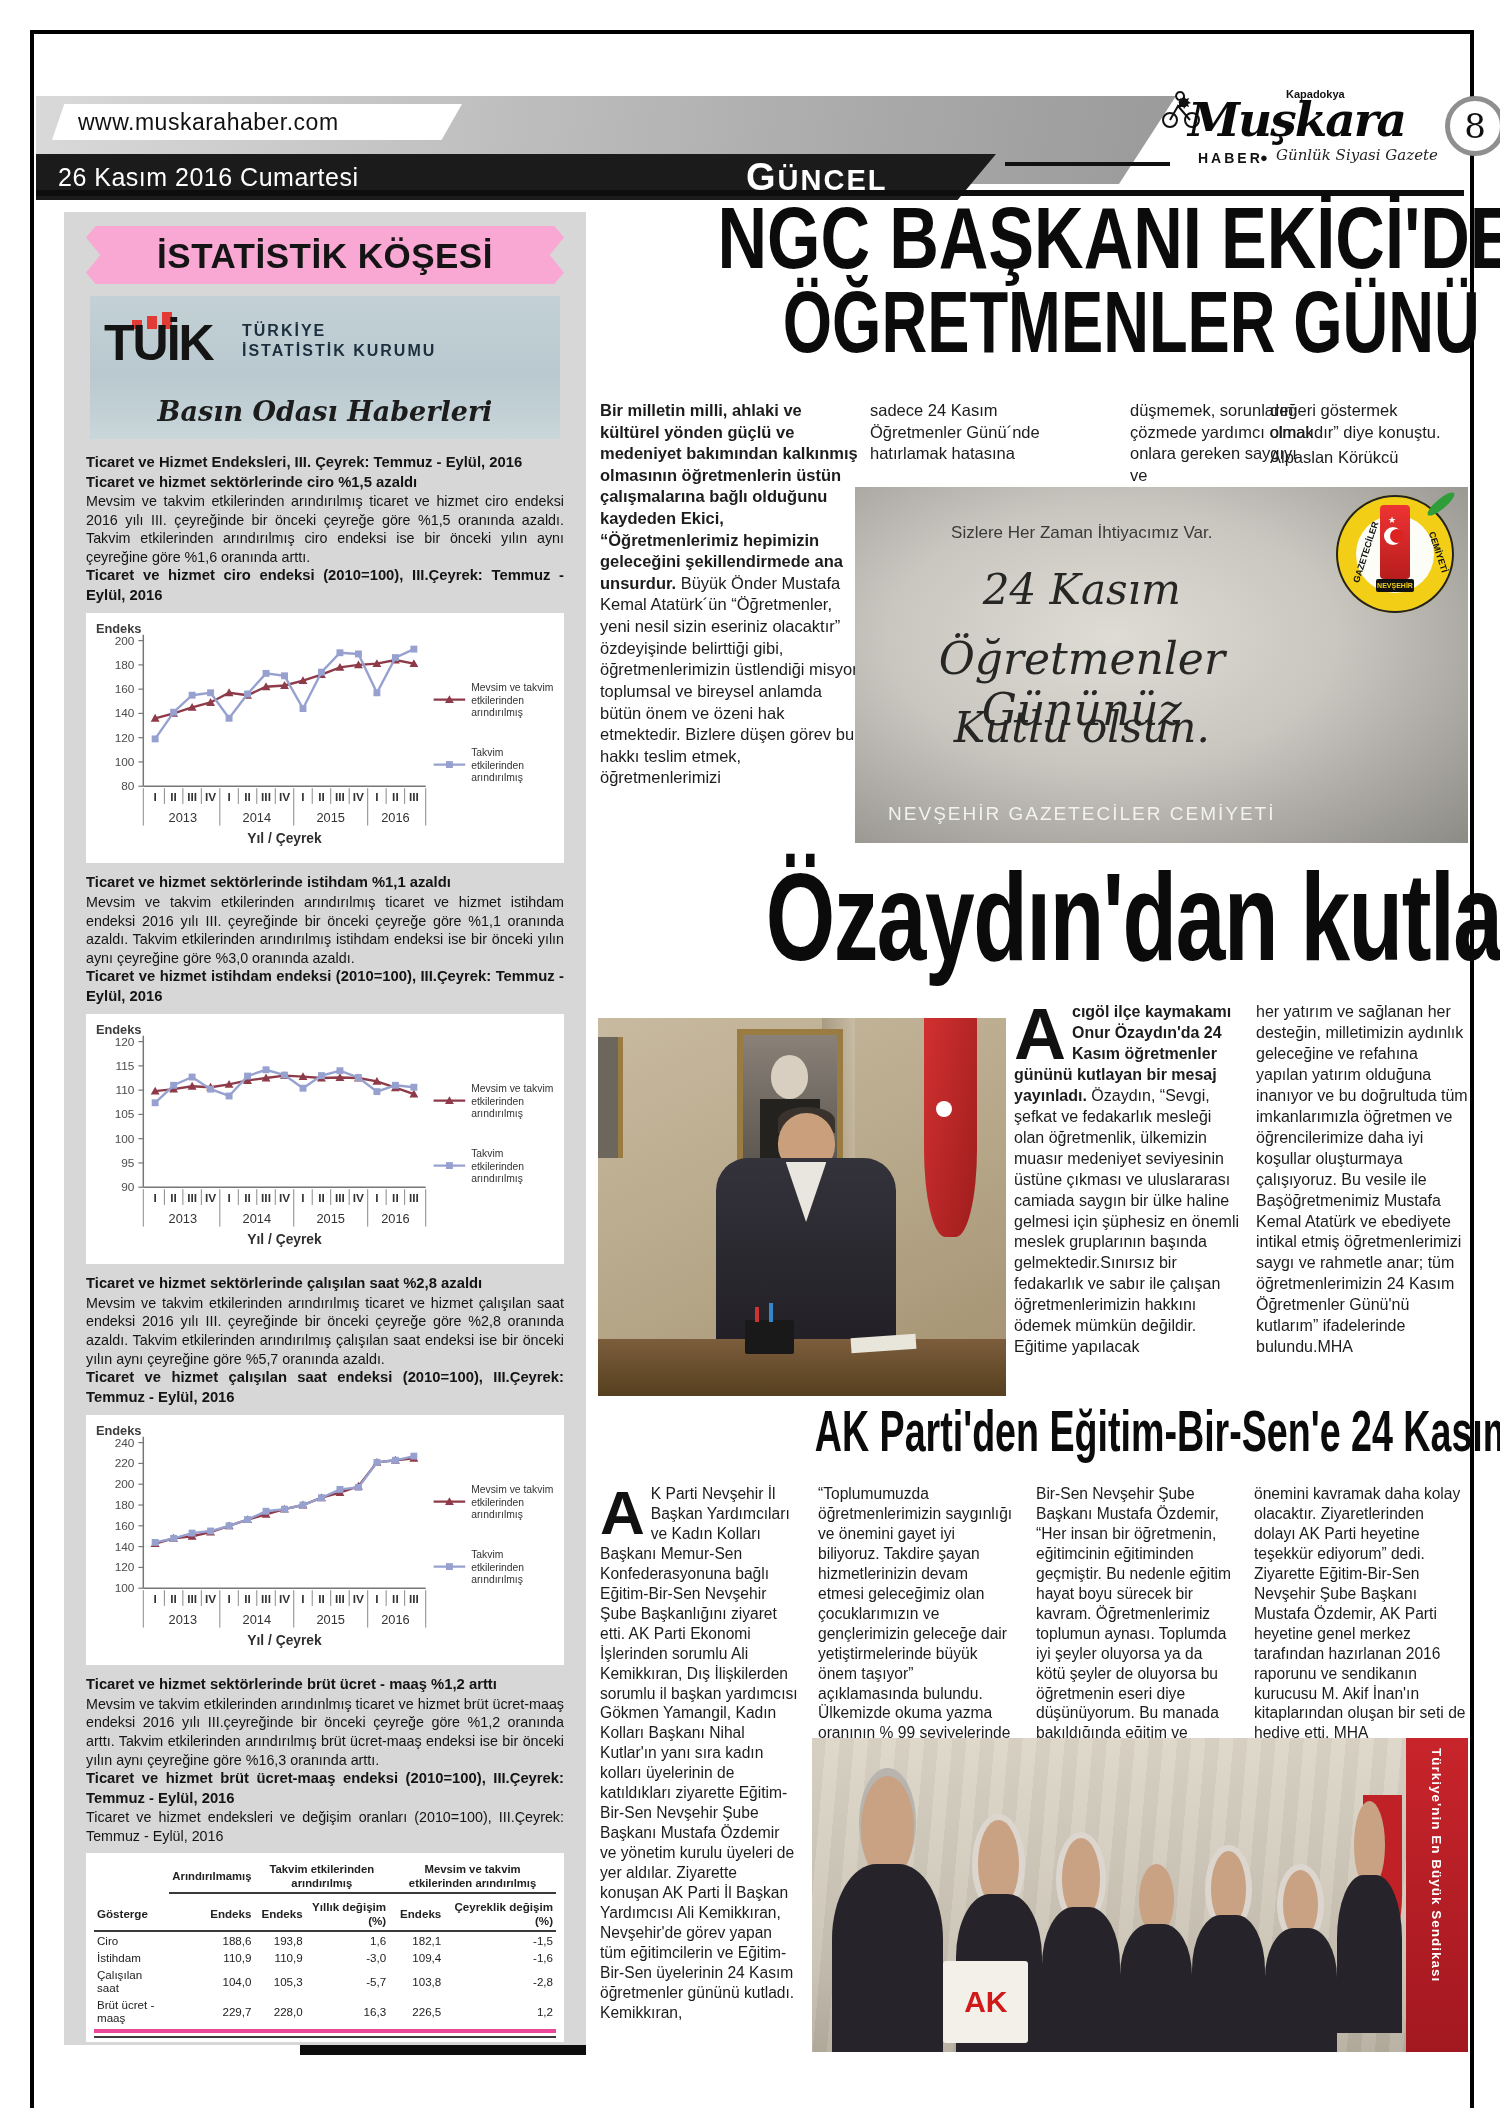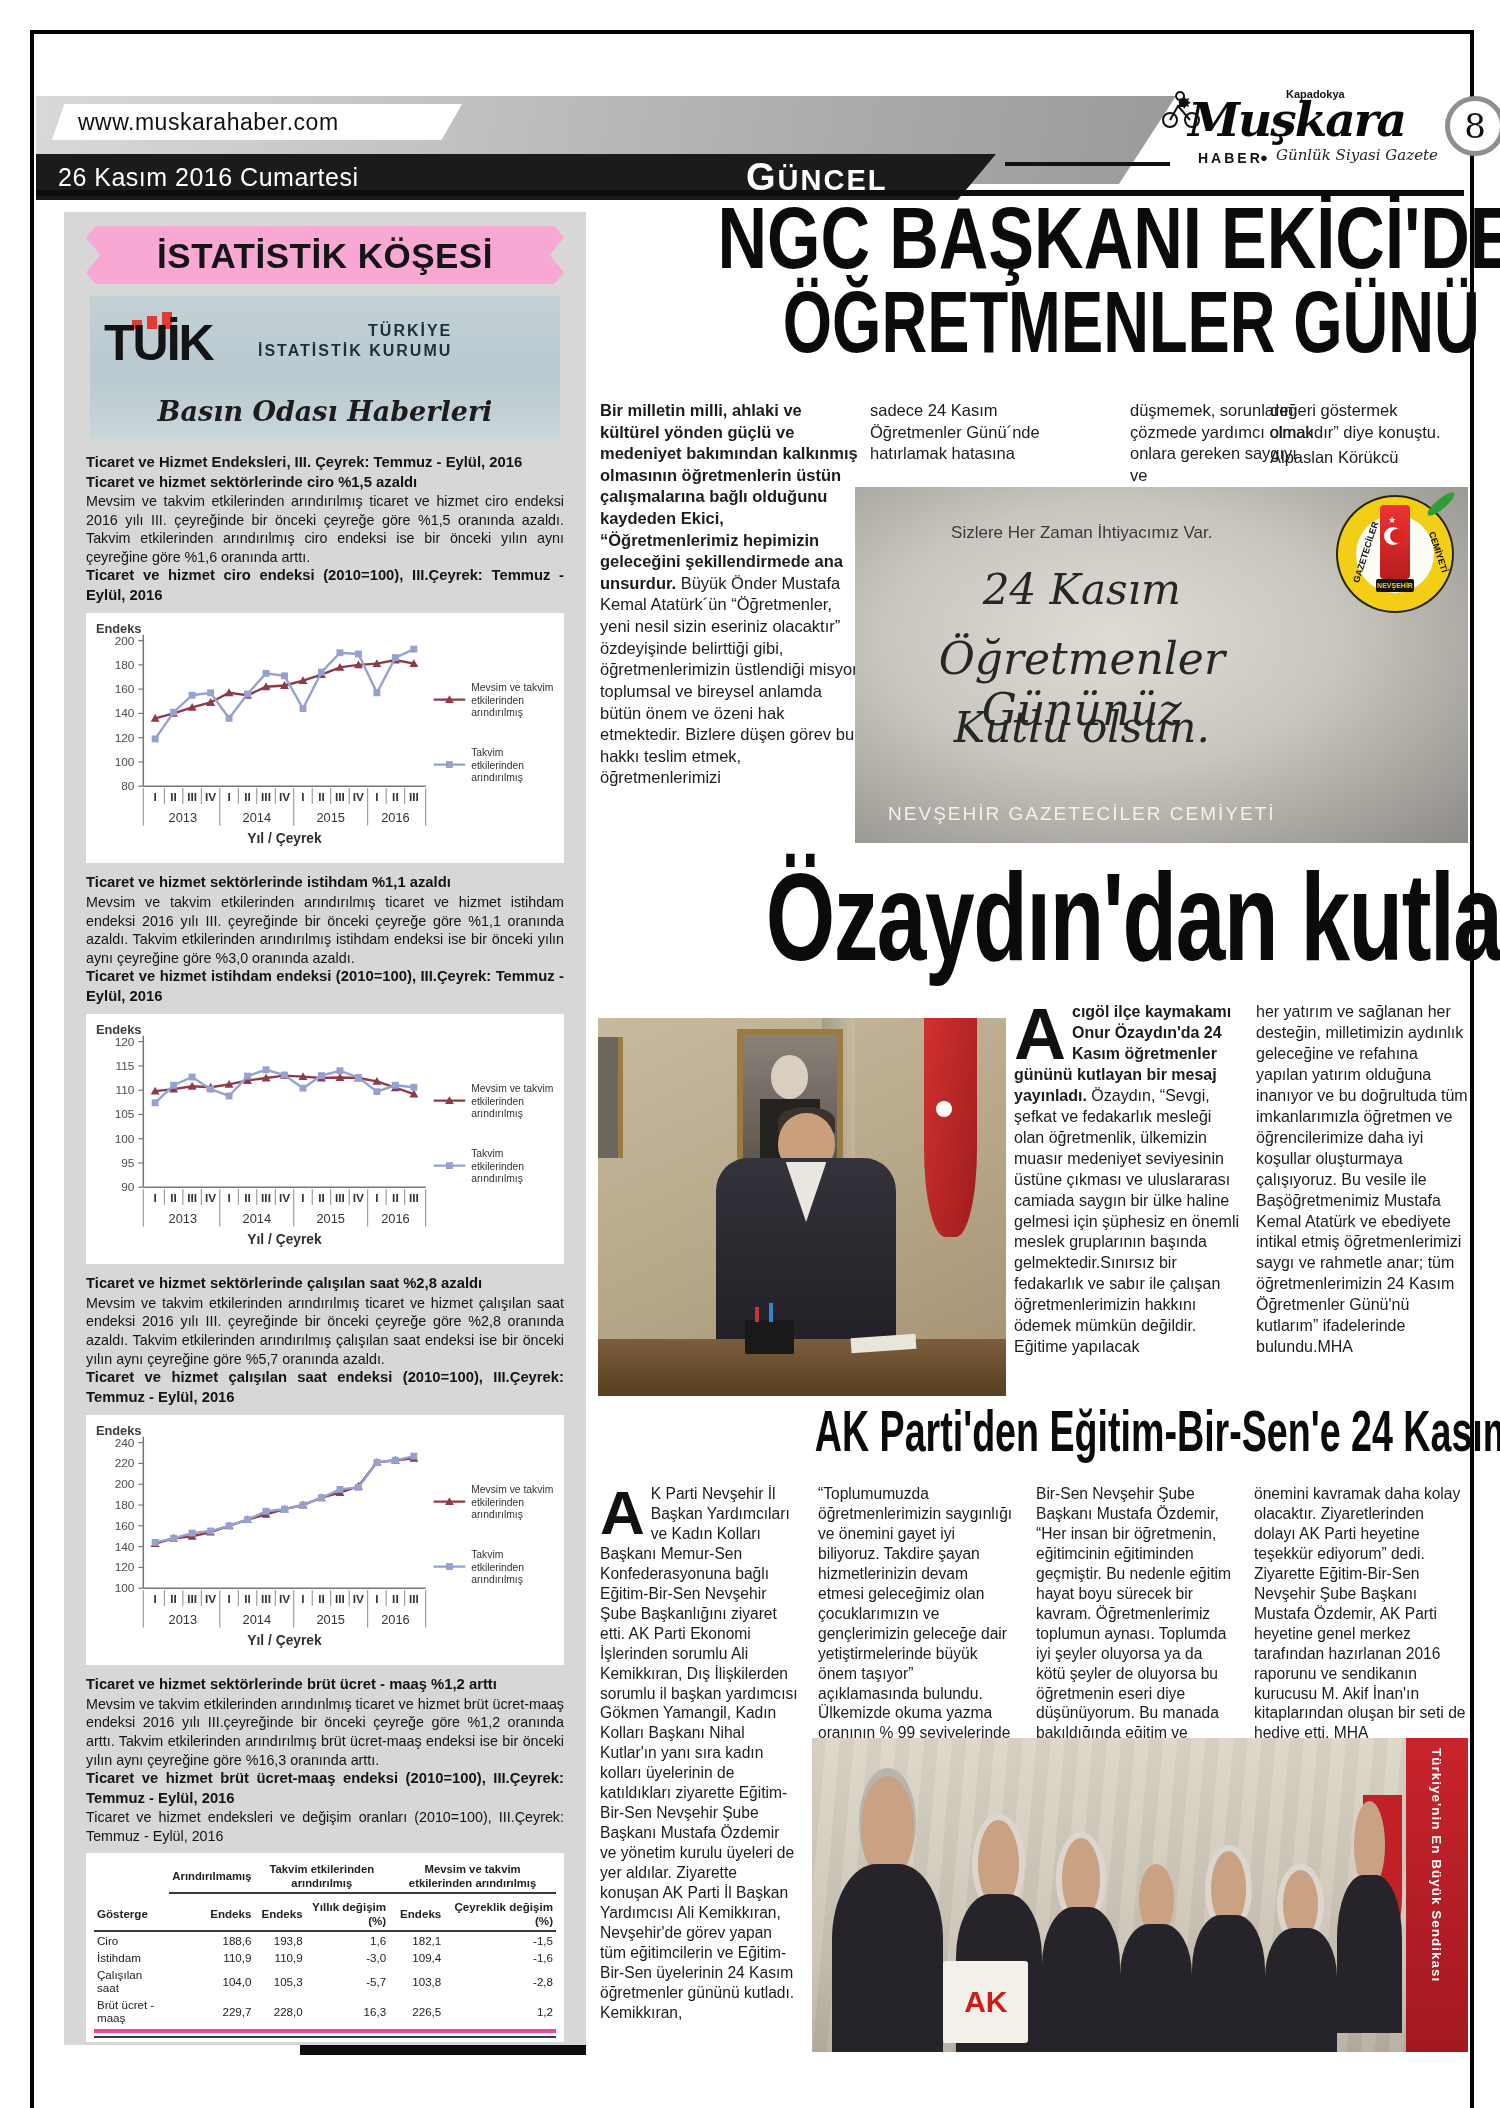--- a/index.html
+++ b/index.html
@@ -43,21 +43,21 @@
 
   
   .stats{position:absolute;left:64px;top:212px;width:522px;height:1833px;background:#d7d7d7;
          box-sizing:border-box;padding:14px 20px 0 20px;overflow:hidden;}
   .stats-footer-bar{position:absolute;left:300px;top:2045px;width:286px;height:10px;background:#0d0d0d;}
   .stats-title{background:#f9a8d4;margin:0 2px 12px 2px;padding:10px 0 8px;text-align:center;
                font-weight:bold;font-size:35px;letter-spacing:.5px;
                clip-path:polygon(2% 0,98% 0,100% 20%,97% 50%,100% 80%,98% 100%,2% 100%,0 80%,3% 50%,0 20%);}
   .tuik-box{background:linear-gradient(180deg,#c3d1d6 0%,#b9c9cf 55%,#c9d6da 100%);
             margin:0 6px 14px;padding:16px 14px 12px;}
-  .tuik-row{display:flex;align-items:center;gap:24px;text-align:right;}
+  .tuik-row{display:flex;align-items:center;gap:8px;}
   .tuik-mark{position:relative;width:130px;height:58px;}
   .tuik-bars{position:absolute;left:28px;top:0;display:flex;gap:5px;align-items:flex-end;}
   .tuik-bars i{display:block;width:10px;background:#e23b35;}
   .tuik-glyph{position:absolute;left:0;top:2px;font-weight:bold;font-size:50px;letter-spacing:-2px;color:#141414;}
   .tuik-name{font-weight:bold;color:#1d2f3f;font-size:16px;letter-spacing:2px;line-height:1.25;}
   .tuik-caption{margin-top:26px;text-align:center;font-family:"DejaVu Serif",serif;font-style:italic;
                 font-weight:bold;font-size:27px;color:#1c1c1c;}
   .sblock{margin:0 2px 8px;}
   .sblock p{margin:0;}
   .s-h{font-weight:bold;font-size:14.8px;line-height:1.32;text-align:justify;}

